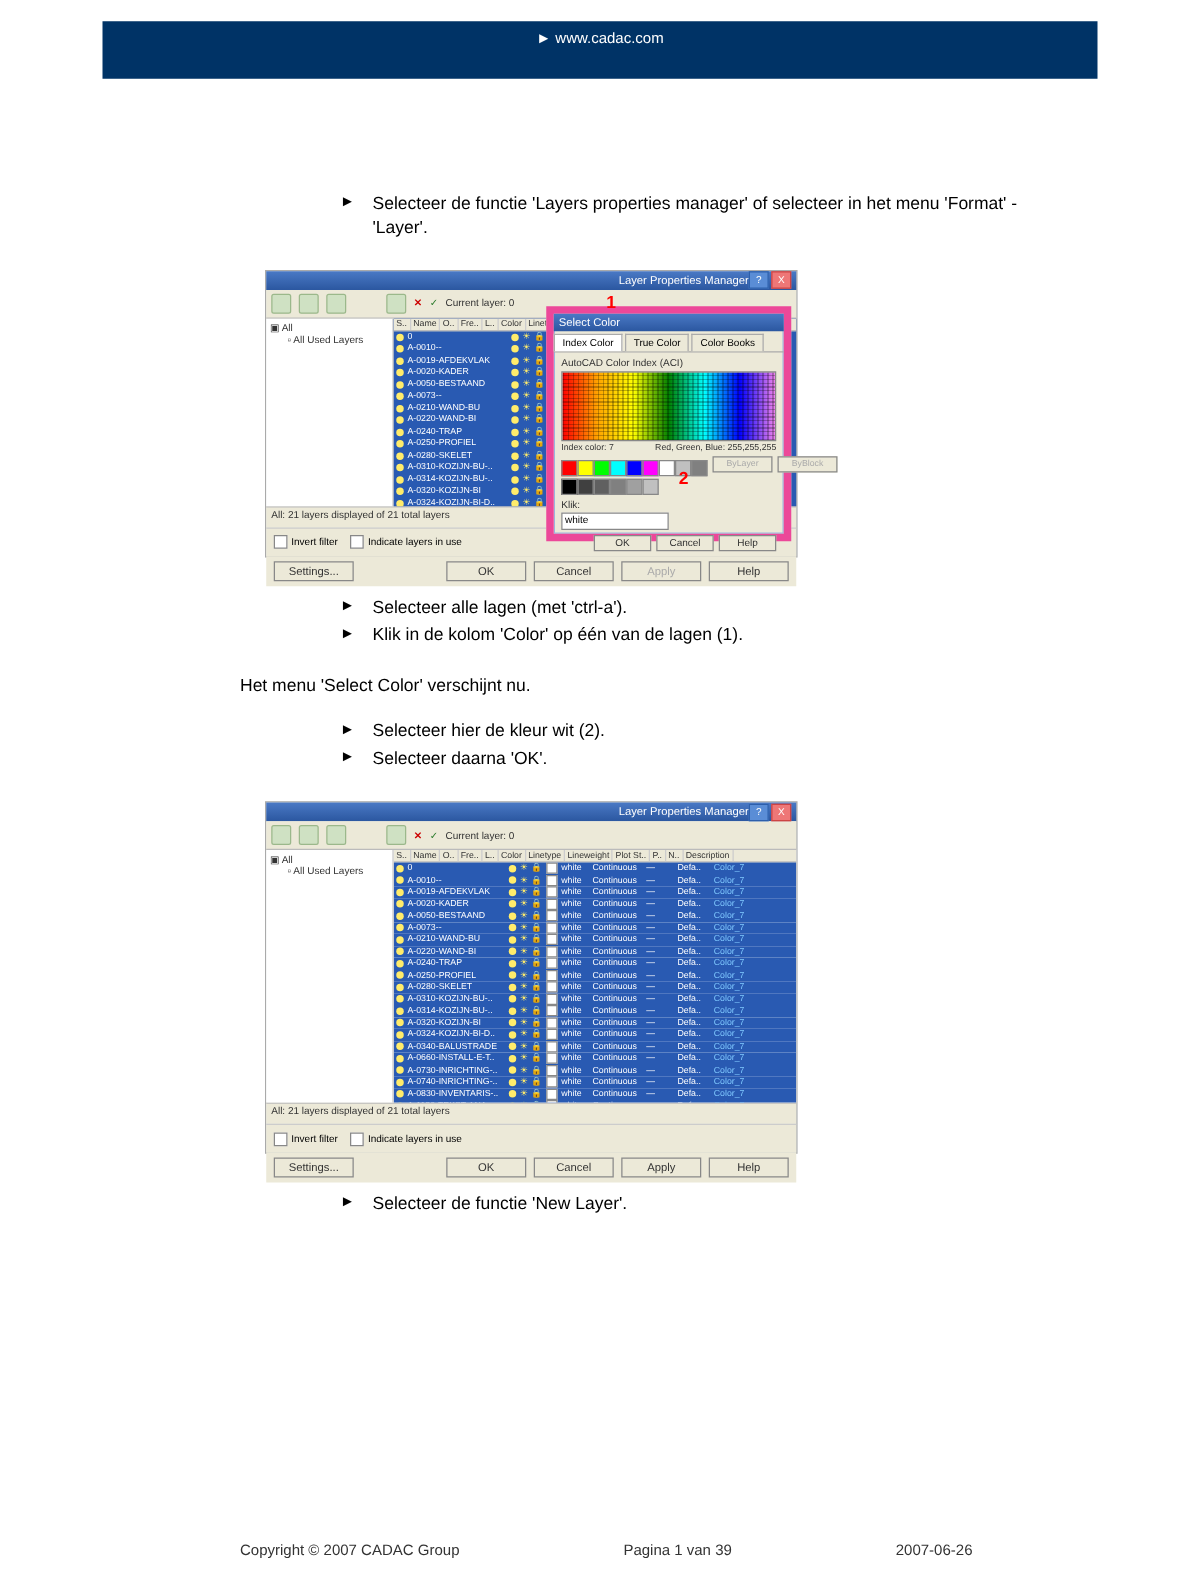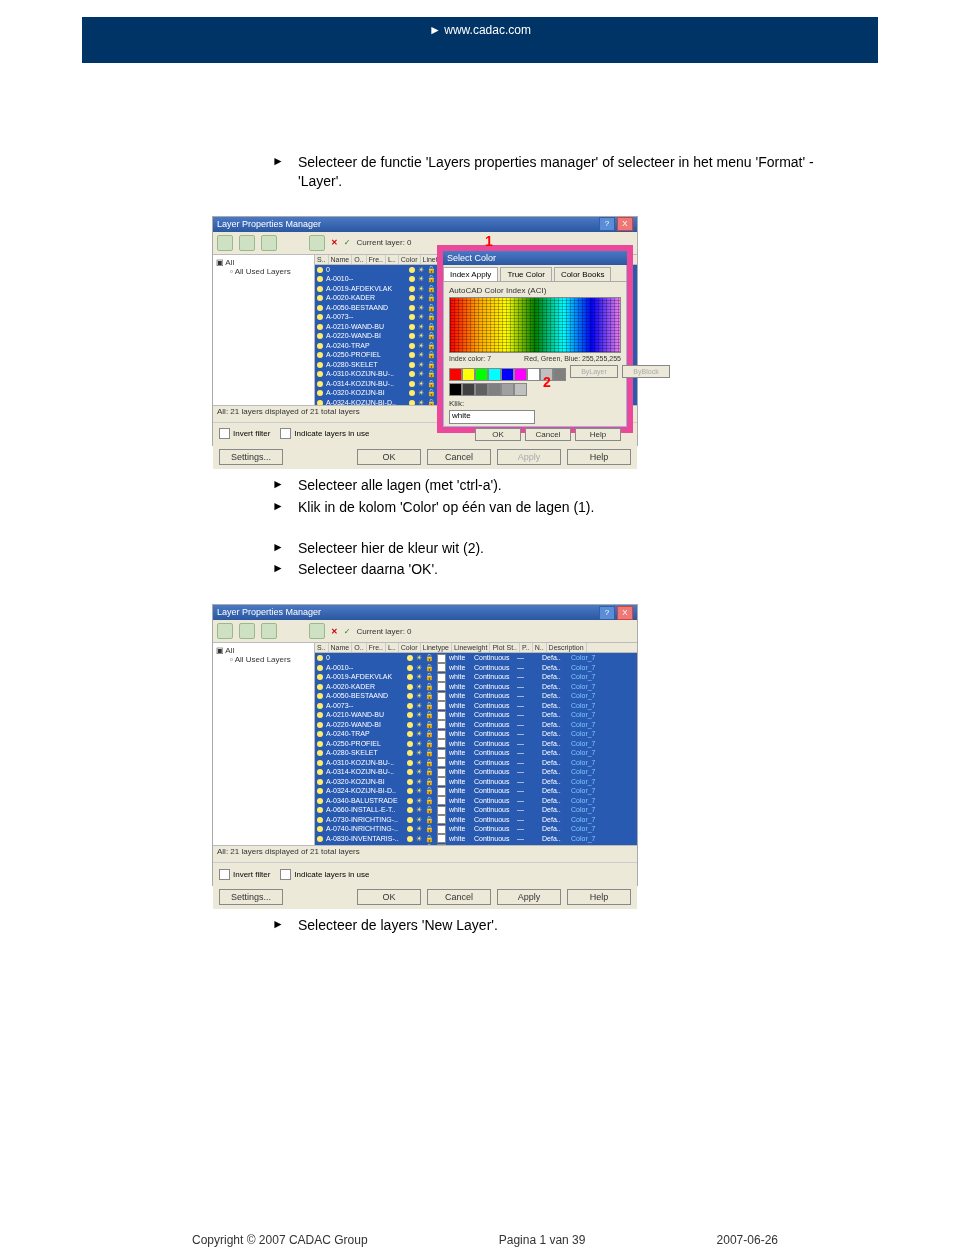--- a/index.html
+++ b/index.html
@@ -4,21 +4,21 @@
 <style>
   html,body{margin:0;padding:0;font-family:Arial,Helvetica,sans-serif;font-size:14px;color:#000;background:#fff}
   .page{width:796px;min-height:1258px;margin:17px auto;position:relative;box-sizing:border-box}
   .topbar{width:100%;height:46px;background:#003366;color:#fff;text-align:center;font-size:12px;padding-top:6px;box-sizing:border-box}
   .body{padding:90px 47px 0 110px}
   ul.steps{list-style:none;padding-left:80px;margin:0 0 22px 0}
   ul.steps li{position:relative;padding-left:26px;margin:0 0 3px 0;line-height:1.35}
   ul.steps li:before{content:"►";position:absolute;left:0;top:0;font-size:12px}
   p.para{margin:0 0 18px 0;line-height:1.35}
   .figure{width:426px;height:230px;border:1px solid #aaa;margin:25px 0 30px 20px;background:#e8ecef;position:relative;box-sizing:border-box;font-size:8px}
-  .fig-title{background:linear-gradient(#4a79c5,#2b57a0);color:#fff;padding:0 4px;line-height:15px;font-size:9px;display:flex;justify-content:space-between;align-items:center}
+  .fig-title{background:linear-gradient(#4a79c5,#2b57a0);color:#fff;padding:0 4px;line-height:15px;font-size:9px;display:flex;justify-content:flex-end;align-items:center}
   .fig-close{display:flex;gap:2px}
   .fig-close span{display:inline-block;width:14px;height:12px;background:#e77;border:1px solid #c44;font-size:8px;line-height:12px;text-align:center;color:#fff}
   .fig-close span.q{background:#5a8dd6;border-color:#2d5fab}
   .fig-toolbar{height:18px;background:#ece9d8;border-bottom:1px solid #bbb;padding:2px 4px;display:flex;align-items:center;gap:6px}
   .fig-toolbar .ico{width:14px;height:14px;background:#cfe1c3;border:1px solid #9bb88b;border-radius:2px}
   .fig-toolbar .cur{color:#333}
   .fig-main{display:flex;height:150px}
   .fig-tree{width:102px;background:#fff;border-right:1px solid #bbb;padding:3px;box-sizing:border-box;color:#333}
   .fig-tree .root{color:#333}
   .fig-tree .leaf{margin-left:14px}
@@ -244,21 +244,21 @@
         <span class="wbtn">Cancel</span>
         <span class="wbtn gray">Apply</span>
         <span class="wbtn">Help</span>
       </div>
 
       <span class="callout" style="top:16px;left:272px">1</span>
 
       <div class="color-dialog">
         <div class="cd-title">Select Color</div>
         <div class="cd-tabs">
-          <span class="active">Index Apply</span>
+          <span class="active">Index Color</span>
           <span>True Color</span>
           <span>Color Books</span>
         </div>
         <div class="cd-body">
           <div class="cd-label">AutoCAD Color Index (ACI)</div>
           <div class="palette"></div>
           <div class="cd-idx">
             <span>Index color: 7</span>
             <span>Red, Green, Blue:  255,255,255</span>
           </div>
@@ -295,20 +295,21 @@
           </div>
         </div>
       </div>
     </div>
 
     <ul class="steps">
       <li>Selecteer alle lagen (met 'ctrl-a').</li>
       <li>Klik in de kolom 'Color' op één van de lagen (1).</li>
     </ul>
 
+    <p class="para">Het menu 'Select Color' verschijnt nu.</p>
 
     <ul class="steps">
       <li>Selecteer hier de kleur wit (2).</li>
       <li>Selecteer daarna 'OK'.</li>
     </ul>
 
 
     <div class="figure" style="height:282px;width:426px">
       <div class="fig-title">
         <span>Layer Properties Manager</span>
@@ -632,21 +633,21 @@
       <div class="fig-btns">
         <span class="wbtn" style="margin-right:auto">Settings...</span>
         <span class="wbtn">OK</span>
         <span class="wbtn">Cancel</span>
         <span class="wbtn">Apply</span>
         <span class="wbtn">Help</span>
       </div>
     </div>
 
     <ul class="steps">
-      <li>Selecteer de layers 'New Layer'.</li>
+      <li>Selecteer de functie 'New Layer'.</li>
     </ul>
 
   </div>
 
   <div class="footer">
     <span>Copyright © 2007 CADAC Group</span>
     <span>Pagina 1 van 39</span>
     <span>2007-06-26</span>
   </div>
 </div>

